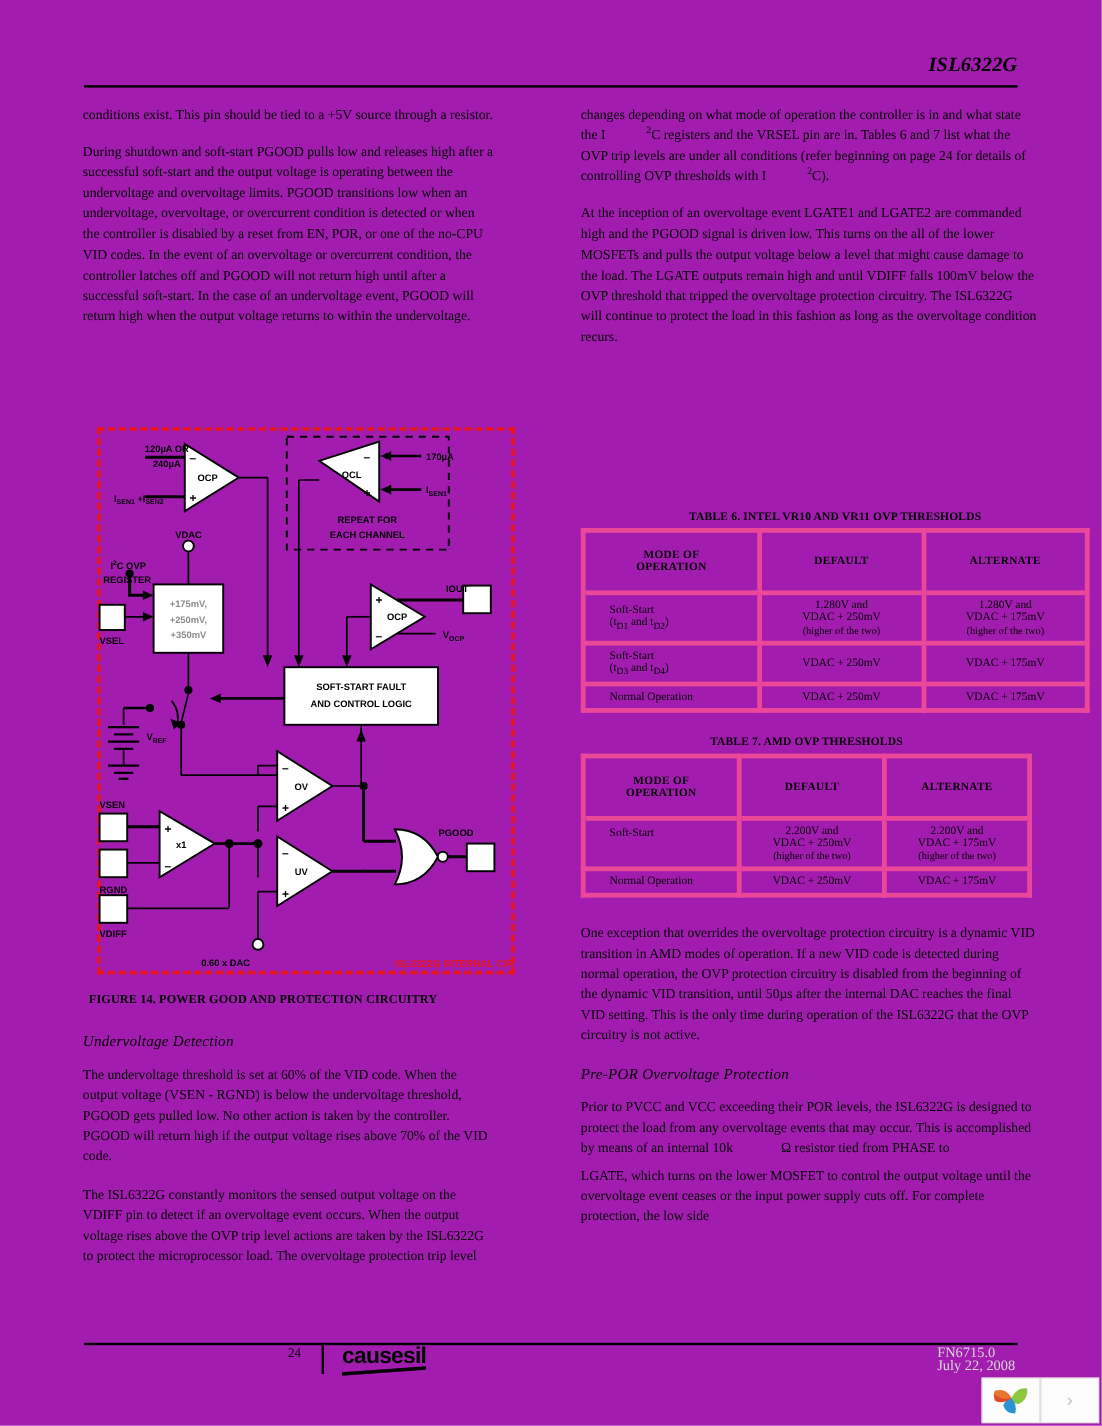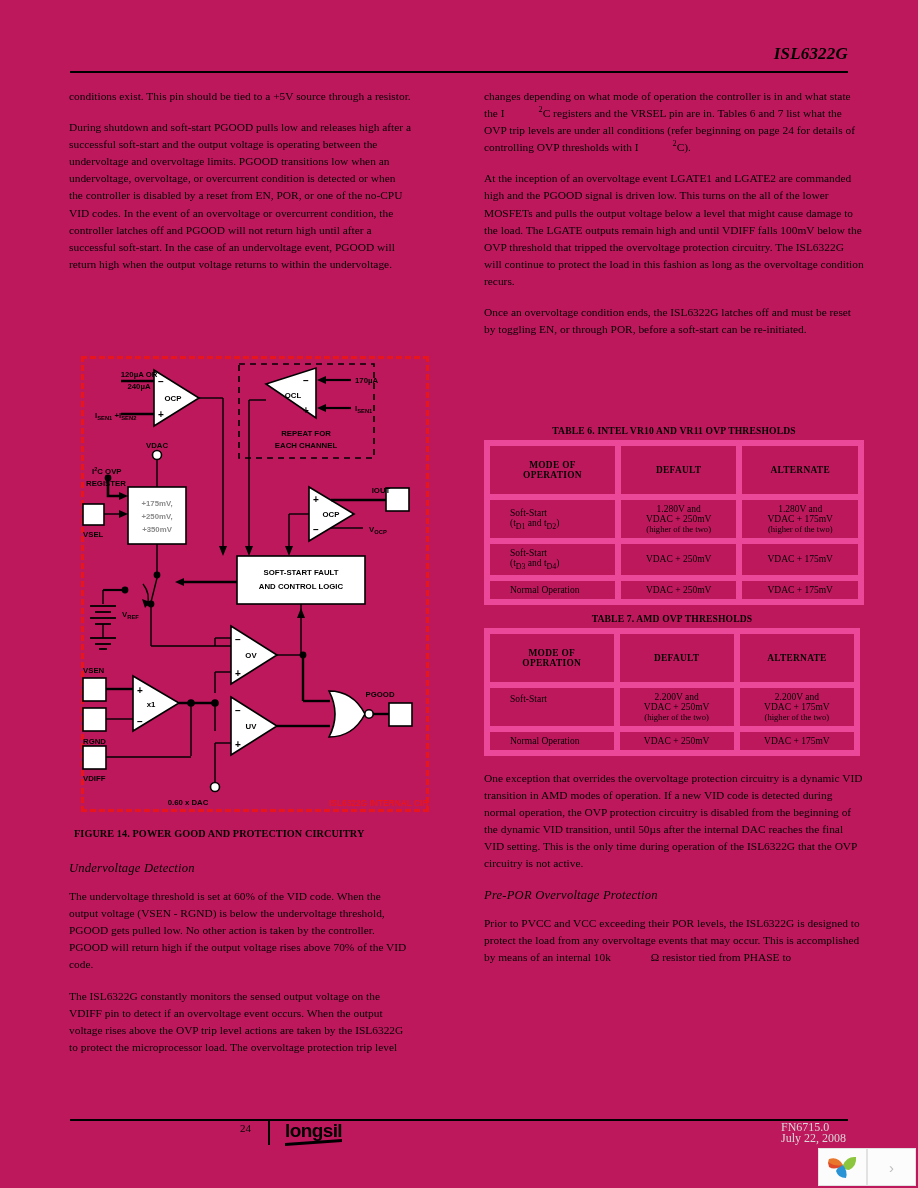--- a/index.html
+++ b/index.html
@@ -11,21 +11,21 @@
     width: 918px;
     height: 1188px;
     position: relative;
     font-family: "Liberation Serif", "DejaVu Serif", serif;
     color: #000;
     overflow: hidden;
   }
   .page {
     position: absolute;
     inset: 0;
-    background: #be185d;
+    background: #a21caf;
   }
 
   
   .hdr-title {
     position: absolute;
     top: 44px;
     right: 70px;
     font-family: "Liberation Serif", serif;
     font-style: italic;
     font-weight: bold;
@@ -98,36 +98,36 @@
     letter-spacing: .15px;
     margin-bottom: 4px;
   }
   table.ovp {
     border-collapse: collapse;
     width: 100%;
     font-size: 9.5px;
     table-layout: fixed;
   }
   table.ovp td, table.ovp th {
-    border: 6px solid #ec4899;
+    border: 4px solid #ec4899;
     padding: 4px 20px;
     vertical-align: middle;
   }
   table.ovp thead th {
     text-align: center;
     font-weight: bold;
     font-size: 9.4px;
     letter-spacing: .3px;
     height: 40px;
     border-bottom-width: 2px;
   }
   table.ovp td.mode { text-align: left; font-weight: normal; }
   table.ovp td.val  { text-align: center; }
   table.ovp td .ln { display: block; }
-  .tbl6-wrap { position: absolute; left: 484px; top: 425px; width: 380px; }
+  .tbl6-wrap { position: absolute; left: 484px; top: 425px; width: 424px; }
   .tbl7-wrap { position: absolute; left: 484px; top: 613px; width: 376px; }
 
   
   .ftr-rule {
     position: absolute;
     left: 70px;
     right: 70px;
     top: 1119px;
     height: 2px;
     background: #000;
@@ -376,21 +376,20 @@
 
   <div class="col left" style="top: 856px;">
     <h3 class="sect">Undervoltage Detection</h3>
     <p>The undervoltage threshold is set at 60% of the VID code. When the output voltage (VSEN - RGND) is below the undervoltage threshold, PGOOD gets pulled low. No other action is taken by the controller. PGOOD will return high if the output voltage rises above 70% of the VID code.</p>
     <p class="tight">The ISL6322G constantly monitors the sensed output voltage on the VDIFF pin to detect if an overvoltage event occurs. When the output voltage rises above the OVP trip level actions are taken by the ISL6322G to protect the microprocessor load. The overvoltage protection trip level</p>
   </div>
 
   <div class="col right">
     <p><span>changes depending on what mode of operation the controller is in and what state the I</span><span class="gap-i2c"></span><sup>2</sup><span>C registers and the VRSEL pin are in. Tables 6 and 7 list what the OVP trip levels are under all conditions (refer beginning on page 24 for details of controlling OVP thresholds with I</span><span class="gap-i2c"></span><sup>2</sup><span>C).</span></p>
     <p>At the inception of an overvoltage event LGATE1 and LGATE2 are commanded high and the PGOOD signal is driven low. This turns on the all of the lower MOSFETs and pulls the output voltage below a level that might cause damage to the load. The LGATE outputs remain high and until VDIFF falls 100mV below the OVP threshold that tripped the overvoltage protection circuitry. The ISL6322G will continue to protect the load in this fashion as long as the overvoltage condition recurs.</p>
-    <p class="tight">Once an overvoltage condition ends, the ISL6322G latches off and must be reset by toggling EN, or through POR, before a soft-start can be re-initiated.</p>
   </div>
 
   <div class="tbl6-wrap">
     <div class="tbl-title">TABLE 6. INTEL VR10 AND VR11 OVP THRESHOLDS</div>
     <table class="ovp">
       <colgroup>
           <col style="width:35%">
           <col style="width:32.5%">
           <col style="width:32.5%">
         </colgroup>
@@ -476,27 +475,28 @@
           <td class="val">VDAC + 175mV</td>
         </tr>
       </tbody>
     </table>
   </div>
 
   <div class="col right" style="top: 770px;">
     <p>One exception that overrides the overvoltage protection circuitry is a dynamic VID transition in AMD modes of operation. If a new VID code is detected during normal operation, the OVP protection circuitry is disabled from the beginning of the dynamic VID transition, until 50µs after the internal DAC reaches the final VID setting. This is the only time during operation of the ISL6322G that the OVP circuitry is not active.</p>
     <h3 class="sect">Pre-POR Overvoltage Protection</h3>
     <p><span>Prior to PVCC and VCC exceeding their POR levels, the ISL6322G is designed to protect the load from any overvoltage events that may occur. This is accomplished by means of an internal 10k</span><span class="gap-ohm"></span><span>Ω resistor tied from PHASE to</span></p>
+    <p class="tight" style="margin-top:-8px">LGATE, which turns on the lower MOSFET to control the output voltage until the overvoltage event ceases or the input power supply cuts off. For complete protection, the low side</p>
   </div>
 
   <div class="ftr-rule"></div>
   <div class="ftr-page">24</div>
   <div class="ftr-div"></div>
   <div class="logo">
-    <span>long</span><span>sil</span>
+    <span>cause</span><span>sil</span>
     <span class="u"></span>
   </div>
   <div class="ftr-doc">
     <div>FN6715.0</div>
     <div>July 22, 2008</div>
   </div>
 
   <div class="widget">
     <div class="cell a">
       <svg width="34" height="26" viewBox="0 0 34 26">

